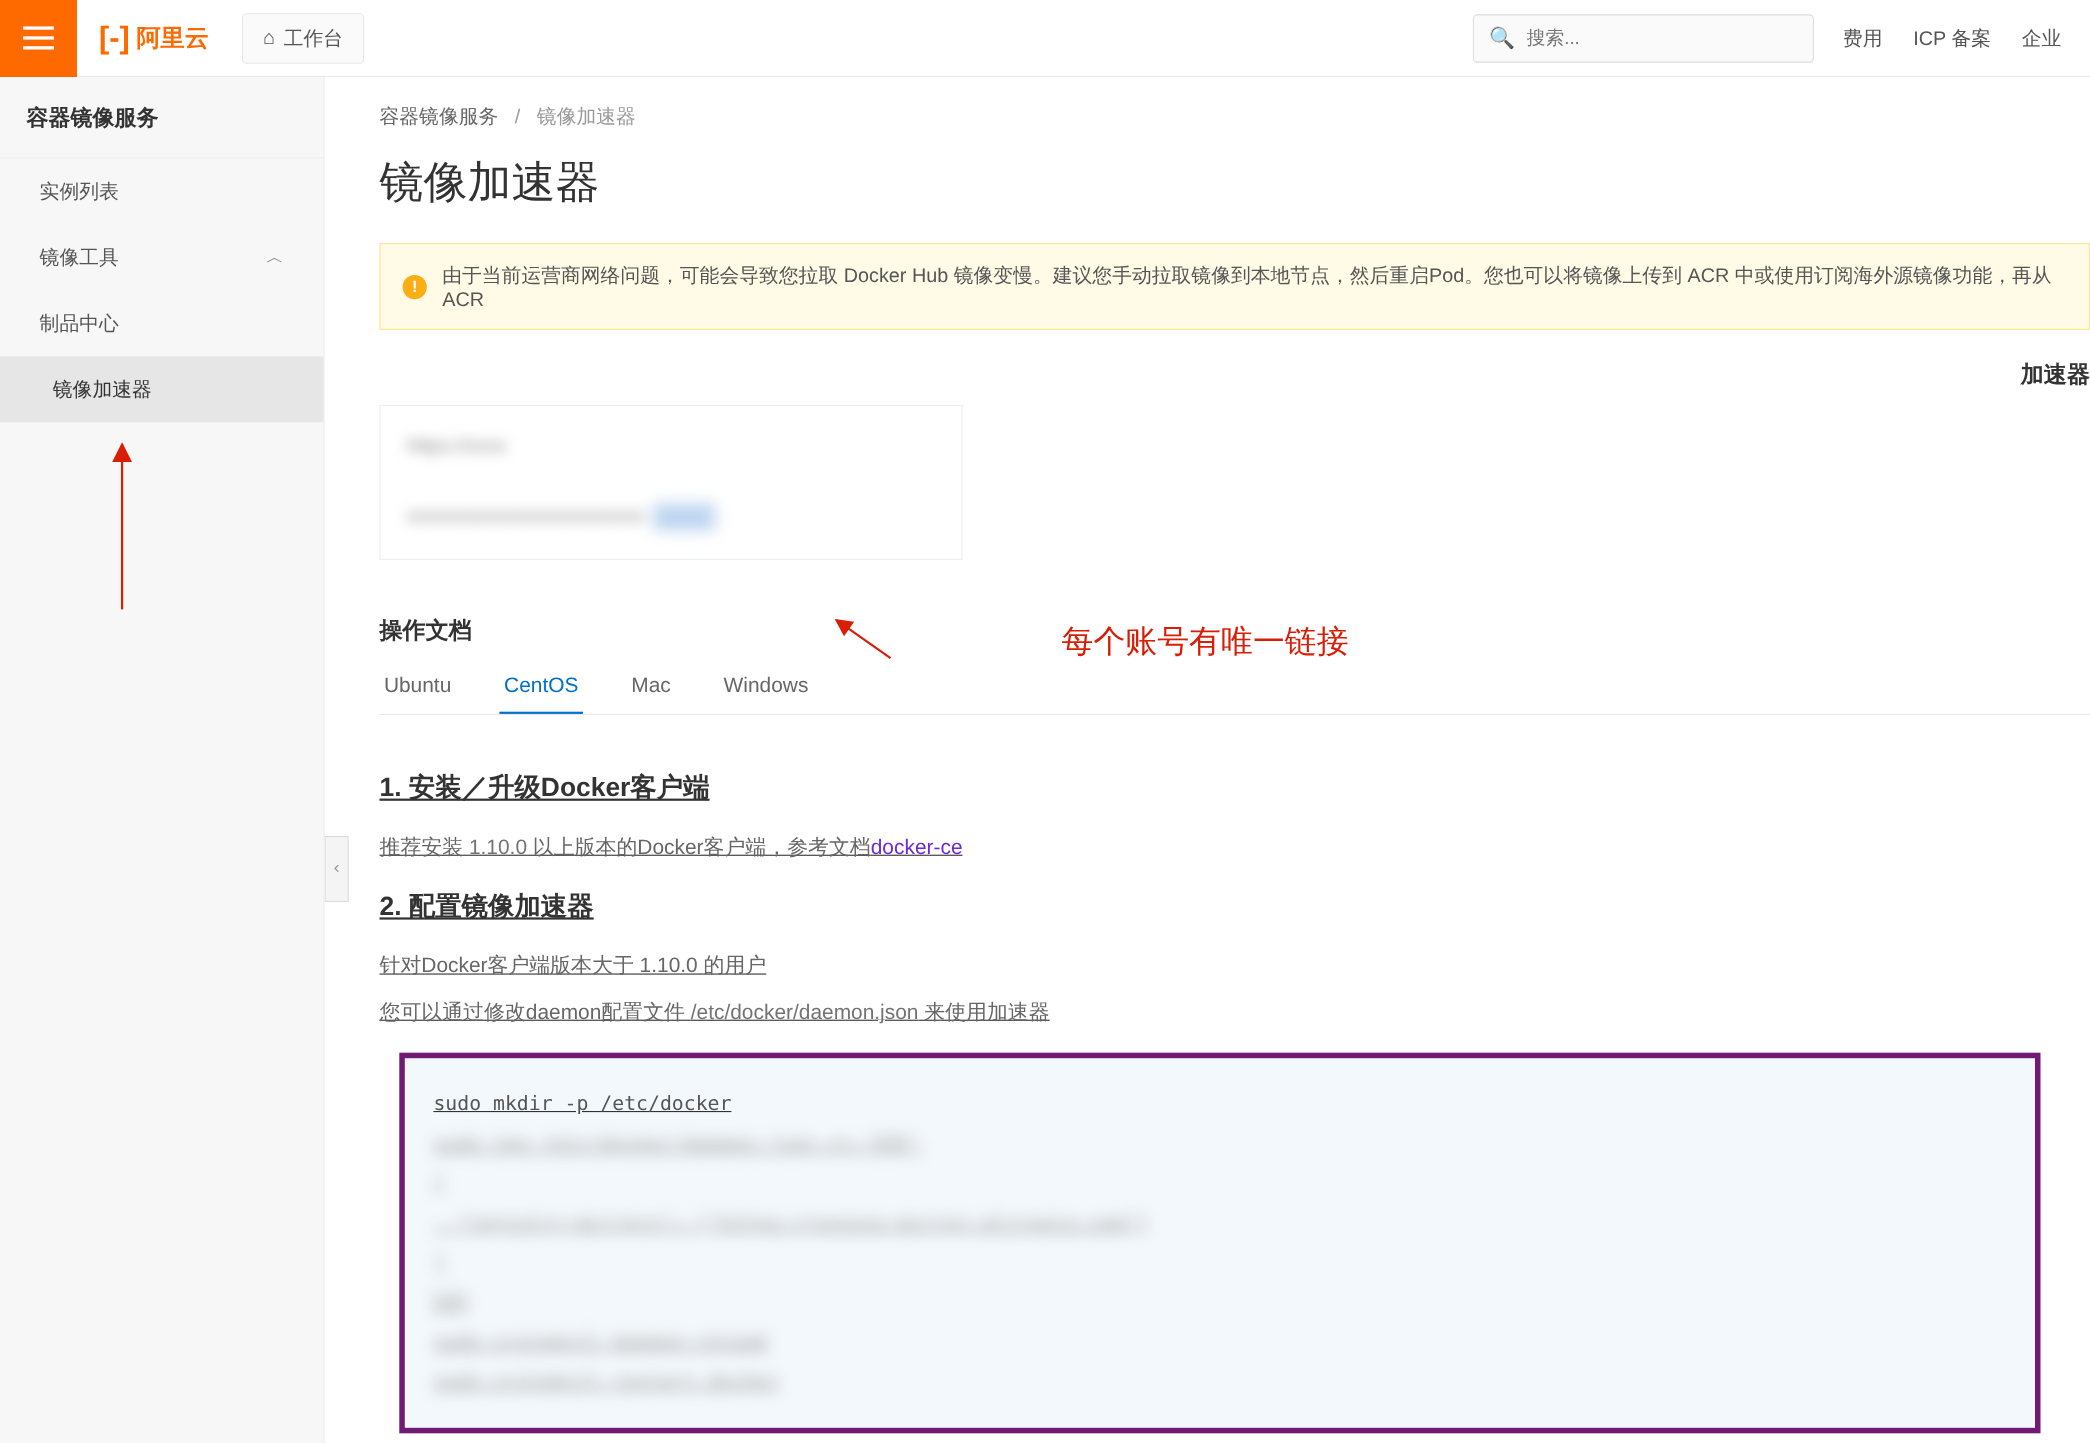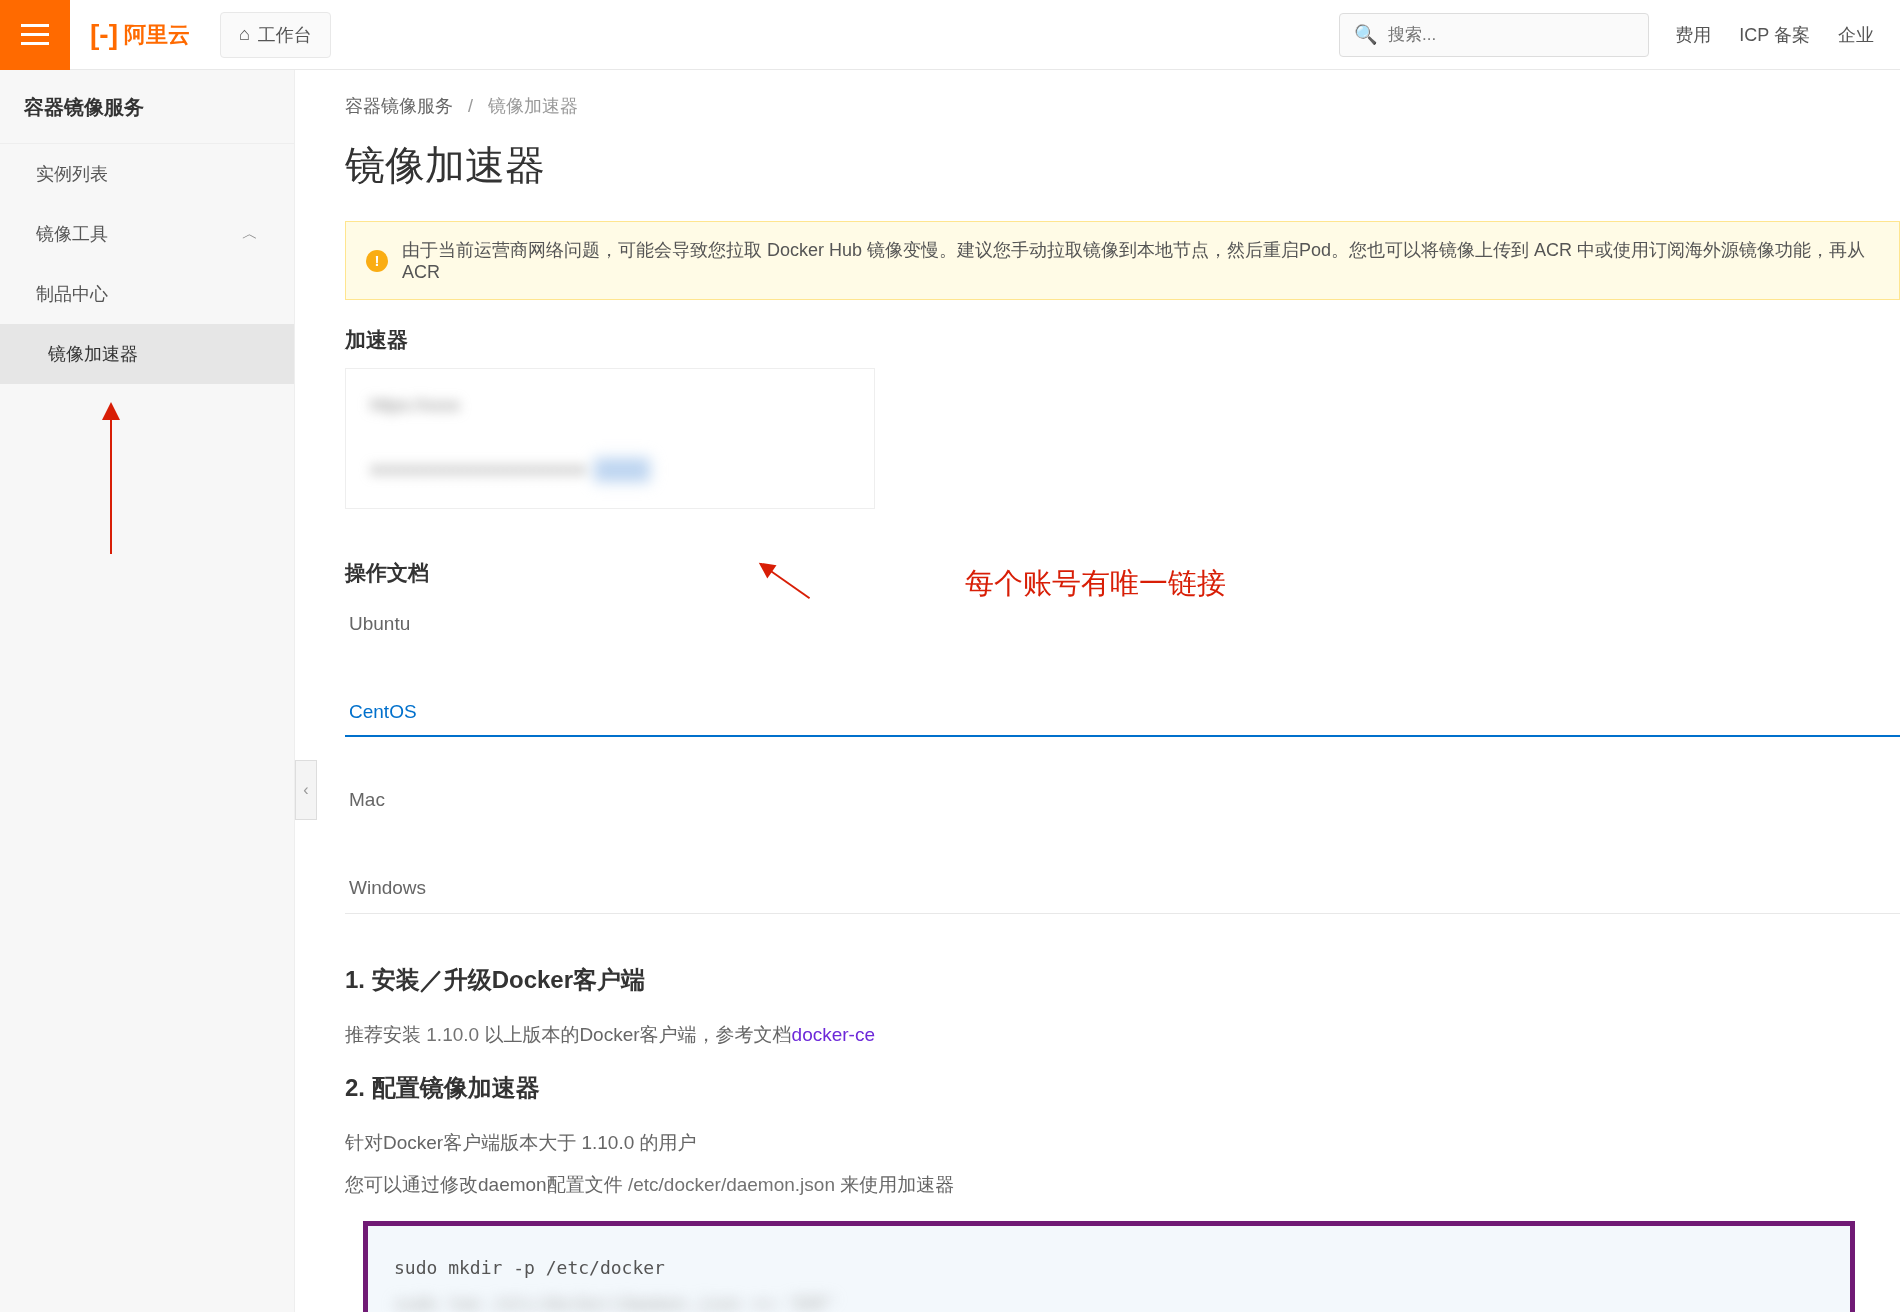--- a/index.html
+++ b/index.html
@@ -34,38 +34,38 @@
     
     .content { flex: 1; padding: 0 0 40px 0; position: relative; overflow: hidden; }
     .breadcrumb { padding: 24px 0 10px 50px; font-size: 18px; color: #999; }
     .breadcrumb .bc-item { color: #666; }
     .breadcrumb .sep { margin: 0 10px; }
     .page-title { font-size: 40px; font-weight: 500; color: #333; padding: 10px 0 28px 50px; }
     
     .alert { margin: 0 0 26px 50px; background: #fffbe6; border: 1px solid #ffe58f; padding: 16px 20px; display: flex; align-items: center; gap: 14px; font-size: 18px; color: #555; }
     .alert-icon { width: 22px; height: 22px; border-radius: 50%; background: #faad14; color: #fff; display: flex; align-items: center; justify-content: center; font-size: 15px; font-weight: bold; flex-shrink: 0; }
     
-    .section-label { font-size: 21px; font-weight: bold; color: #333; padding: 0 0 14px 50px; }
+    .section-label { font-size: 21px; font-weight: bold; color: #333; padding: 0 0 14px 50px; text-align: right; }
     
     .accel-box { margin: 0 0 0 50px; border: 1px solid #eee; width: 530px; padding: 20px 24px; }
     .blurred-line { filter: blur(6px); color: #888; font-size: 18px; margin: 6px 0; }
     .blurred-line.short { width: 120px; }
     .blurred-line.med { width: 310px; }
     .blurred-badge { display: inline-block; width: 56px; height: 24px; background: #bcd4f0; filter: blur(4px); vertical-align: middle; margin-left: 8px; }
     
     .annotation { position: absolute; color: #d81e06; font-size: 29px; font-weight: 400; top: 494px; left: 670px; }
     .red-arrow { position: absolute; top: 510px; left: 460px; width: 60px; height: 2px; background: #d81e06; transform: rotate(35deg); }
     .red-arrow::before { content: ''; position: absolute; left: -2px; top: -7px; border-top: 8px solid transparent; border-bottom: 8px solid transparent; border-right: 16px solid #d81e06; }
     
     .docs-label { font-size: 21px; font-weight: bold; color: #333; padding: 50px 0 14px 50px; }
-    .tabs { display: flex; gap: 40px; border-bottom: 1px solid #e8e8e8; margin: 0 0 0 50px; flex-direction: column; }
+    .tabs { display: flex; gap: 40px; border-bottom: 1px solid #e8e8e8; margin: 0 0 0 50px; }
     .tab { padding: 12px 4px; font-size: 19px; color: #666; cursor: pointer; border-bottom: 2px solid transparent; }
     .tab.active { color: #0070cc; border-bottom-color: #0070cc; }
     
-    .doc-body { padding: 30px 0 0 50px; }
+    .doc-body { padding: 30px 0 0 50px; text-decoration: underline; }
     .doc-h { font-size: 24px; font-weight: bold; color: #333; margin: 20px 0 22px; }
     .doc-p { font-size: 19px; color: #666; line-height: 1.8; margin-bottom: 8px; }
     .link { color: #6d28d9; }
     .path { color: #737373; }
     
     .code-block { margin: 18px 45px 0 18px; background: #f3f8fc; border: 5px solid #701a75; padding: 24px 26px; font-family: "Consolas", monospace; font-size: 18px; color: #555; line-height: 2.0; min-height: 270px; }
     .code-block .blur { filter: blur(7px); color: #aaa; }
     
     .collapse-handle { position: absolute; left: 0; top: 690px; width: 22px; height: 60px; background: #f4f4f4; border: 1px solid #ddd; display: flex; align-items: center; justify-content: center; color: #999; cursor: pointer; font-size: 16px; }
   </style>

